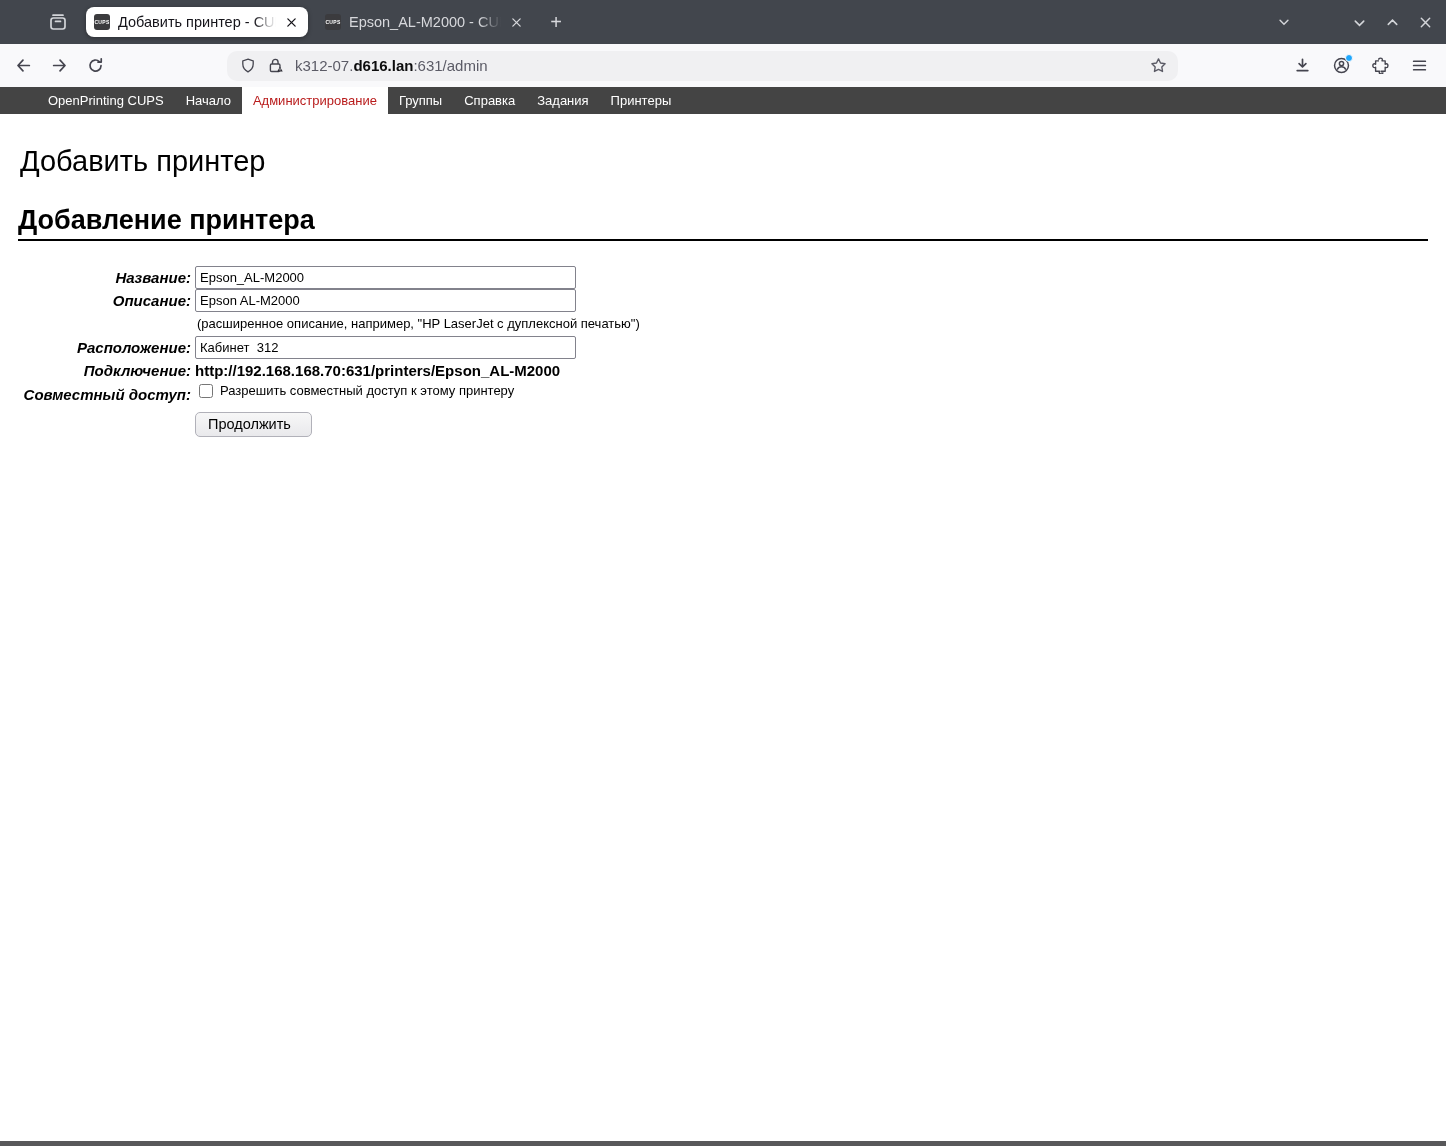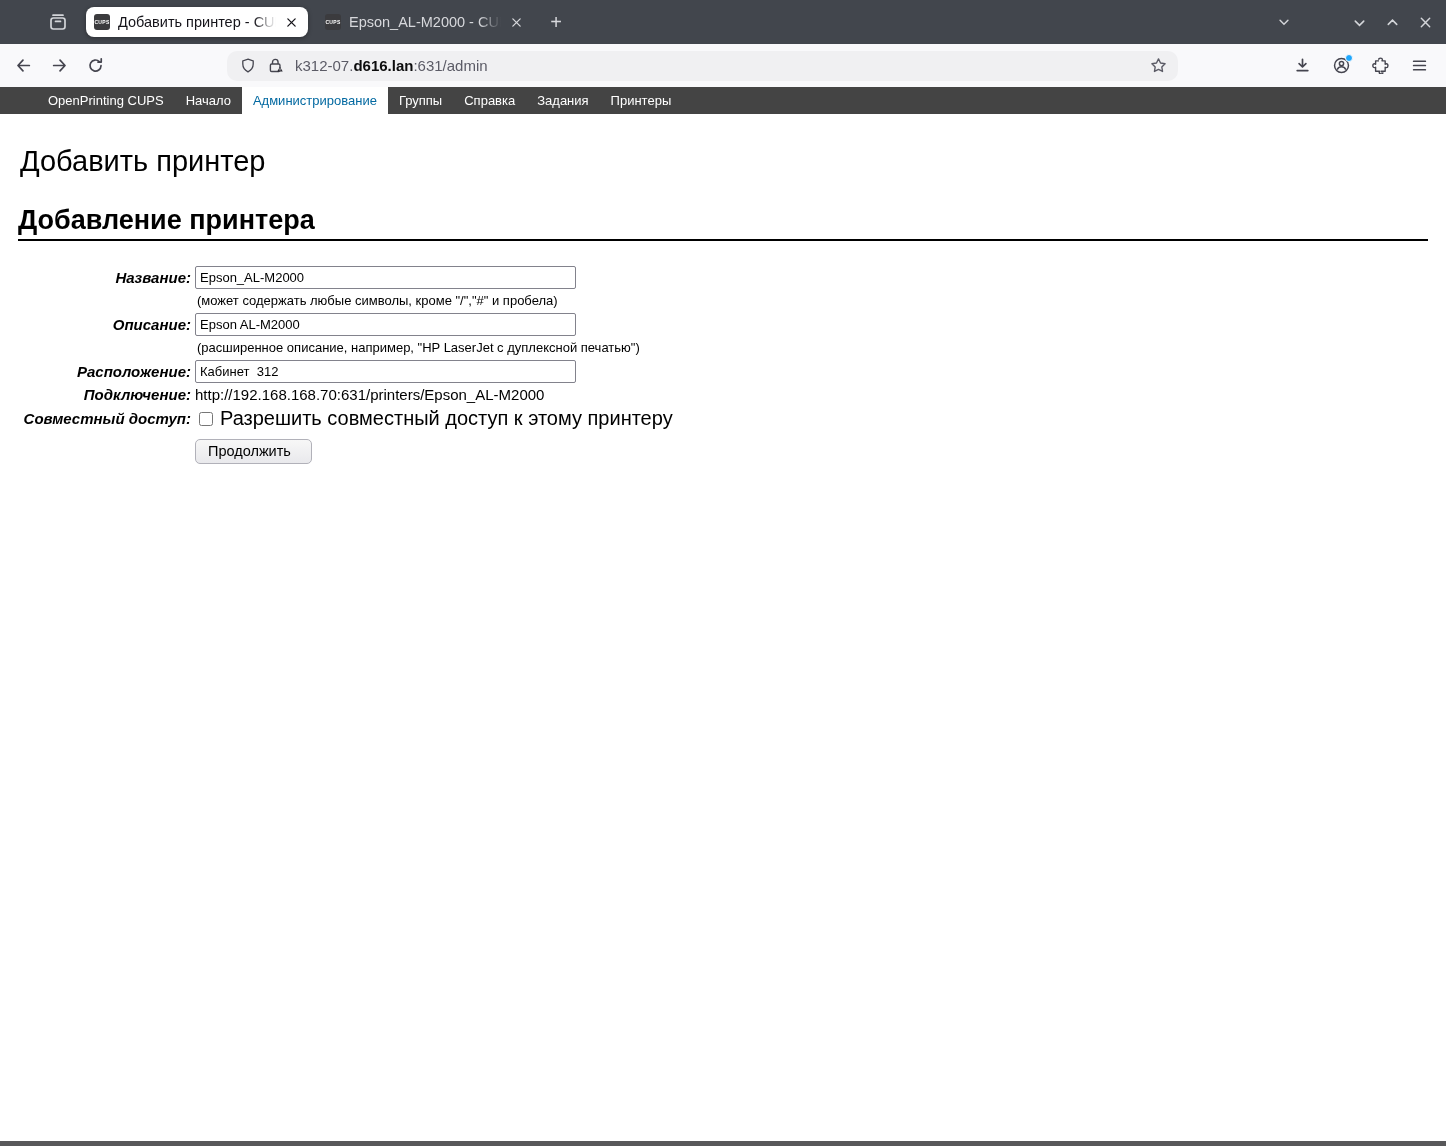--- a/index.html
+++ b/index.html
@@ -87,21 +87,21 @@
     height: 27px; flex: 0 0 27px;
     background: #444444;
     display: flex; align-items: stretch;
     padding-left: 37px;
     font-size: 13px;
   }
   .cups-nav a {
     color: #ffffff; text-decoration: none;
     padding: 0 11px; line-height: 27px; white-space: nowrap;
   }
-  .cups-nav a.active { background: #ffffff; color: #0369a1; }
+  .cups-nav a.active { background: #ffffff; color: #b91c1c; }
 
   
   .content { flex: 1; background: #ffffff; padding: 0 18px; overflow: hidden; }
   h1.pgtitle { font-size: 29px; font-weight: normal; color: #000; margin: 31px 0 0 2px; line-height: 1.15; }
   h2.sectitle {
     font-size: 27px; font-weight: bold; color: #000;
     margin-top: 27px; padding-bottom: 3px;
     border-bottom: 2px solid #000;
   }
   table.form { border-collapse: separate; border-spacing: 0; margin-top: 25px; }
@@ -111,24 +111,24 @@
     padding: 3px 0 0 0; white-space: nowrap; font-style: italic;
   }
   table.form td { padding: 0 0 0 4px; vertical-align: top; }
   .txt-input {
     width: 381px; height: 23px;
     font-family: Liberation Sans, sans-serif; font-size: 13px; color: #000;
     border: 1px solid #82828c; border-radius: 2px;
     padding: 2px 4px; background: #fff; outline: none;
   }
   .hint { font-size: 13px; color: #000; padding: 4px 0 5px 2px; }
-  .conn-value { font-size: 15px; color: #000; padding-top: 3px; }
+  .conn-value { font-size: 15px; color: #000; padding-top: 3px; font-weight: bold; }
   .share-row { display: flex; align-items: center; padding-top: 4px; }
   .share-row input[type=checkbox] { width: 14px; height: 14px; margin: 0 7px 0 4px; accent-color: #fff; }
-  .share-label { font-size: 20px; color: #000; text-align: center; }
+  .share-label { font-size: 13px; color: #000; text-align: center; }
   .btn {
     margin: 9px 0 0 0; padding: 3px 20px 4px 12px;
     font-family: "Liberation Sans", sans-serif; font-size: 14.5px; color: #000;
     background: linear-gradient(#f7f7f7, #e9e9ec);
     border: 1px solid #b1b1b9; border-radius: 5px;
   }
   .bottom-strip { flex: 0 0 5px; background: #58585a; }
 
   svg { display: block; }
 </style>
@@ -281,26 +281,20 @@
   <h1 class="pgtitle">Добавить принтер</h1>
   <h2 class="sectitle">Добавление принтера</h2>
 
   <table class="form">
     <tbody>
         <tr>
       <th>Название:</th>
       <td><input class="txt-input" type="text" value="Epson_AL-M2000" style=""></td>
     </tr>
     <tr>
-      <th></th>
-      <td>
-            <div class="hint">(может содержать любые символы, кроме "/","#" и пробела)</div>
-          </td>
-    </tr>
-    <tr>
       <th>Описание:</th>
       <td><input class="txt-input" type="text" value="Epson AL-M2000" style=""></td>
     </tr>
     <tr>
       <th></th>
       <td>
             <div class="hint">(расширенное описание, например, "HP LaserJet с дуплексной печатью")</div>
           </td>
     </tr>
     <tr>

